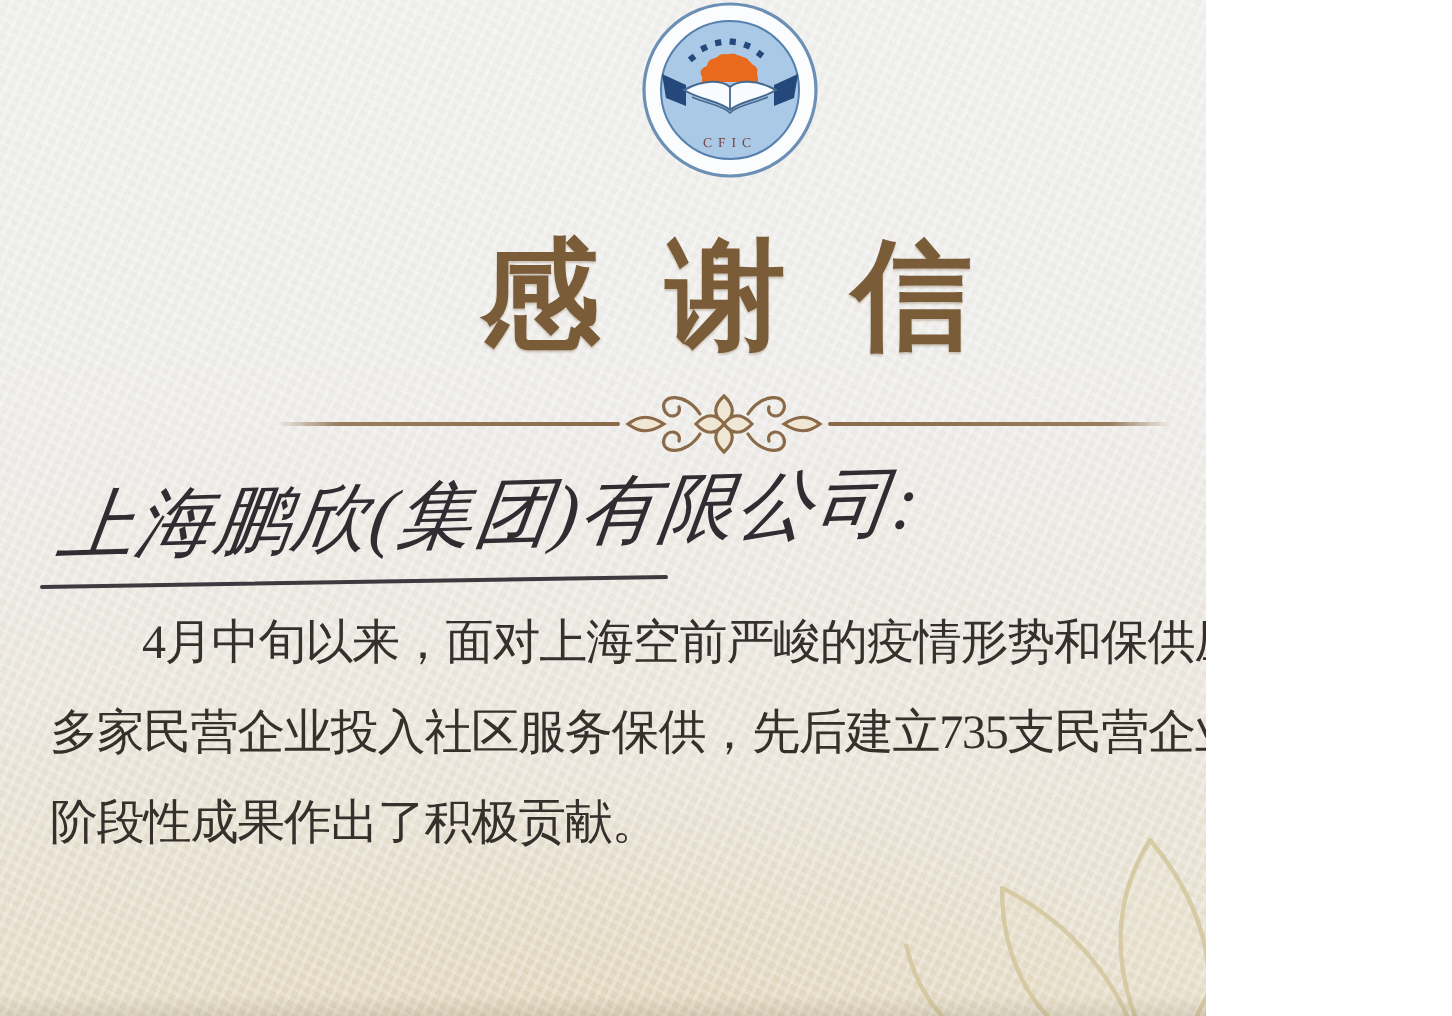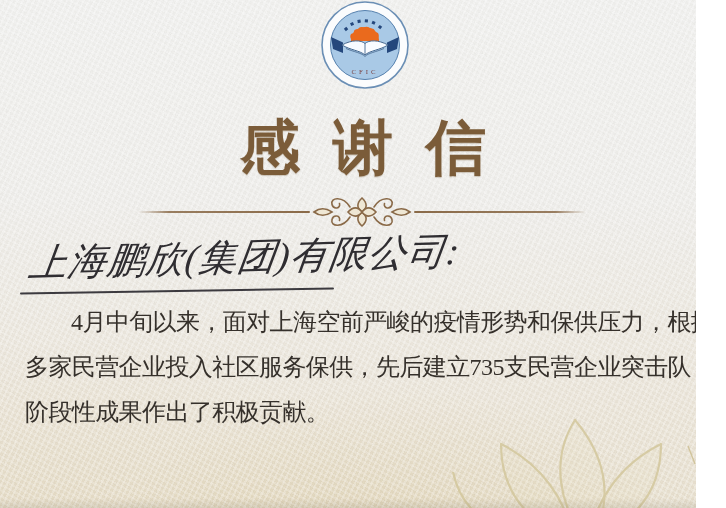--- a/index.html
+++ b/index.html
@@ -1,17 +1,17 @@
 <!DOCTYPE html>
 <html><head>
 <meta charset="utf-8">
 <style>
   html,body{margin:0;padding:0;}
   .photo{
-    position:relative; width:696px; height:508px; overflow:hidden;
+    position:relative; width:603px; height:508px; overflow:hidden;
     background:
       radial-gradient(ellipse 420px 260px at 56% 112%, rgba(216,196,146,0.38), rgba(216,196,146,0) 70%),
       radial-gradient(ellipse 500px 300px at 10% 108%, rgba(222,206,166,0.25), rgba(222,206,166,0) 70%),
       linear-gradient(180deg,#f4f4f2 0%, #f2f1ee 40%, #efeae0 70%, #ebe3d1 100%);
     font-family:"Liberation Serif","DejaVu Serif",serif;
   }
   .weave{
     position:absolute; inset:0; pointer-events:none; opacity:.55;
     background:
       repeating-linear-gradient(115deg, rgba(255,255,255,.45) 0 2px, rgba(120,115,100,.025) 2px 5px),

